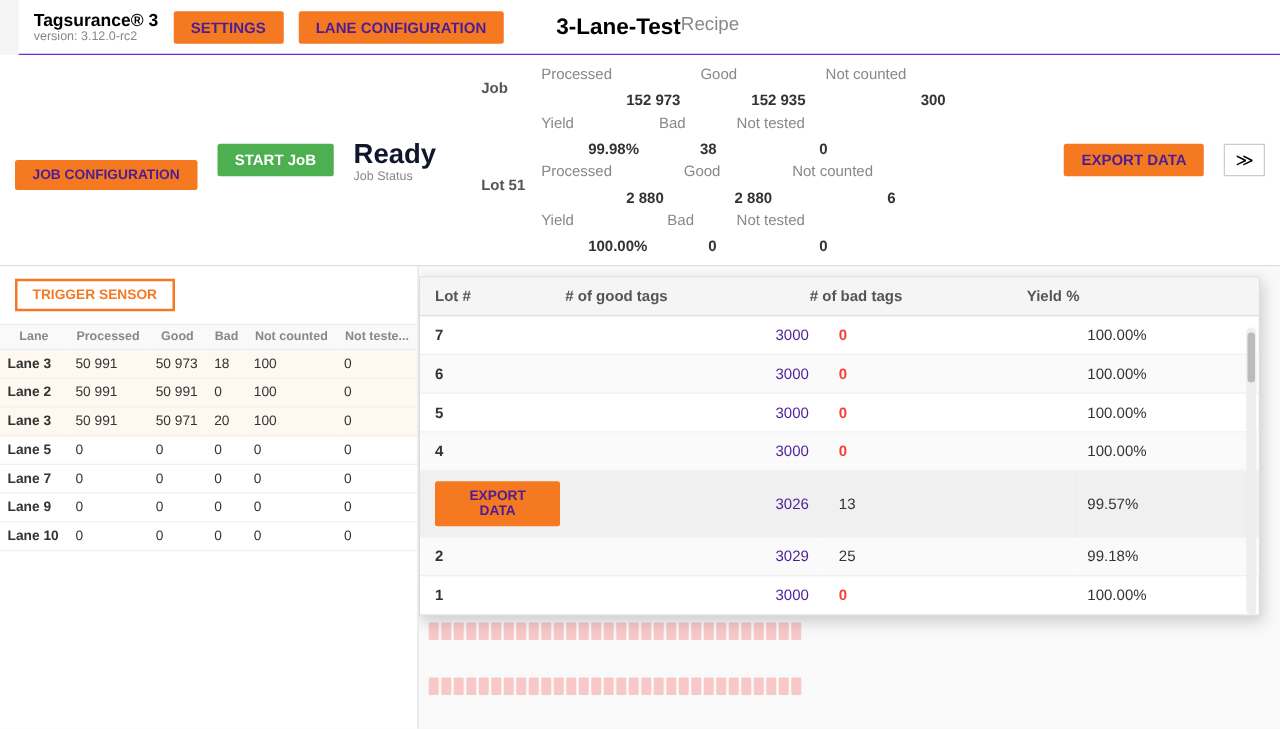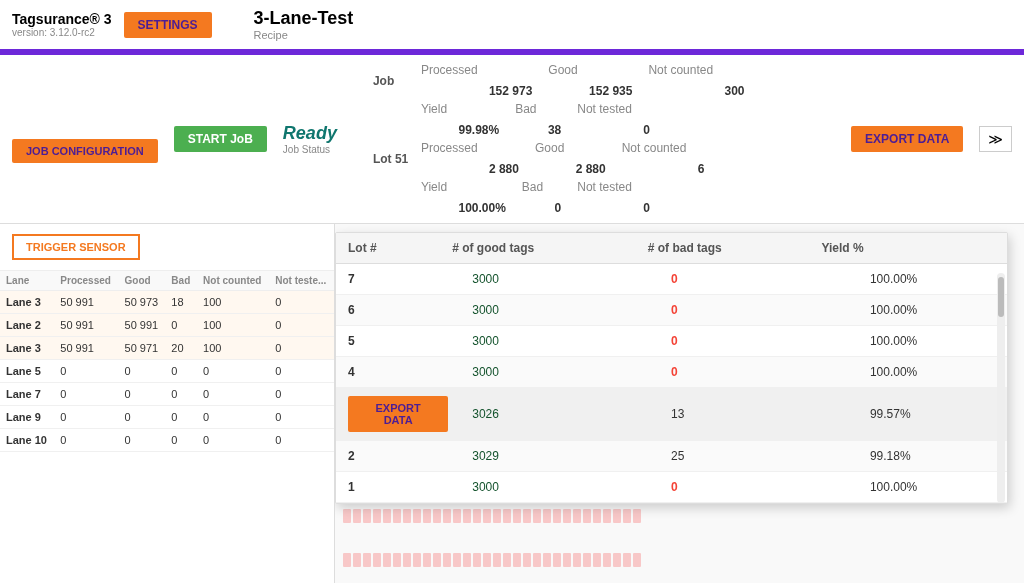--- a/index.html
+++ b/index.html
@@ -4,22 +4,23 @@
   <style>
     * { box-sizing: border-box; margin: 0; padding: 0; font-family: Arial, sans-serif; font-size: 12px; }
     body { background: #f5f5f5; width: 1024px; height: 583px; overflow: hidden; }
 
     
     .header {
       background: #fff;
       display: flex;
       align-items: center;
       padding: 8px 12px;
-      border-bottom: 6px solid #6d28d9;
+      border-bottom: 1px solid #6d28d9;
       gap: 12px;
+      margin-left: 15px;
     }
     .app-title { font-size: 14px; font-weight: bold; }
     .app-version { font-size: 10px; color: #888; }
     .btn-orange {
       background: #f47920;
       color: #4c1d95;
       border: none;
       padding: 6px 14px;
       cursor: pointer;
       font-size: 12px;
@@ -33,36 +34,36 @@
       padding: 6px 14px;
       cursor: pointer;
       font-size: 12px;
       font-weight: bold;
       border-radius: 2px;
     }
     .header-center {
       margin-left: 30px;
       flex: 1;
       display: flex;
-      flex-direction: column;
+      flex-direction: row;
     }
     .recipe-title { font-size: 18px; font-weight: bold; }
-    .recipe-sub { font-size: 11px; color: #888; }
+    .recipe-sub { font-size: 15px; color: #888; }
 
     
     .toolbar {
       background: #fff;
       display: flex;
       align-items: center;
       padding: 8px 12px;
       border-bottom: 1px solid #ddd;
       gap: 16px;
     }
     .status-block { display: flex; flex-direction: column; }
-    .status-ready { font-size: 18px; font-weight: bold; color: #0f766e; font-style: italic; }
+    .status-ready { font-size: 22px; font-weight: bold; color: #0f172a; }
     .status-sub { font-size: 10px; color: #888; }
 
     
     .stats-panel {
       margin-left: 20px;
       flex: 1;
       display: flex;
       flex-direction: column;
       gap: 4px;
     }
@@ -114,21 +115,21 @@
       font-weight: bold;
       cursor: pointer;
     }
     .lane-table {
       width: 100%;
       border-collapse: collapse;
     }
     .lane-table th {
       background: #f9f9f9;
       padding: 4px 6px;
-      text-align: left;
+      text-align: center;
       font-size: 10px;
       color: #888;
       border-bottom: 1px solid #eee;
       white-space: nowrap;
     }
     .lane-table td {
       padding: 5px 6px;
       font-size: 11px;
       color: #333;
       border-bottom: 1px solid #f0f0f0;
@@ -200,21 +201,21 @@
     .popup-table td {
       padding: 8px 12px;
       font-size: 12px;
       border-bottom: 1px solid #f0f0f0;
       color: #333;
     }
     .popup-table tr:nth-child(even) { background: #fafafa; }
     .popup-table tr.highlighted { background: #f0f0f0; }
     .popup-table tr.highlighted td { }
     .popup-table td.lot-num { font-weight: bold; color: #333; flex: 0.6; }
-    .popup-table td.good { color: #14532d; }
+    .popup-table td.good { color: #4c1d95; text-align: right; }
     .popup-scrollbar {
       position: absolute;
       right: 2px;
       top: 40px;
       width: 8px;
       bottom: 0;
       background: #eee;
       border-radius: 4px;
     }
     .scrollbar-thumb {
@@ -232,20 +233,21 @@
   </style>
 </head>
 <body>
 
 <div class="header">
   <div>
     <div class="app-title">Tagsurance® 3</div>
     <div class="app-version">version: 3.12.0-rc2</div>
   </div>
   <button class="btn-orange">SETTINGS</button>
+  <button class="btn-orange">LANE CONFIGURATION</button>
   <div class="header-center">
     <div class="recipe-title">3-Lane-Test</div>
     <div class="recipe-sub">Recipe</div>
   </div>
 </div>
 
 <div class="toolbar">
   <button class="btn-orange" style="font-size:11px;margin-top:24px;">JOB CONFIGURATION</button>
   <button class="btn-green">START JoB</button>
   <div class="status-block">

